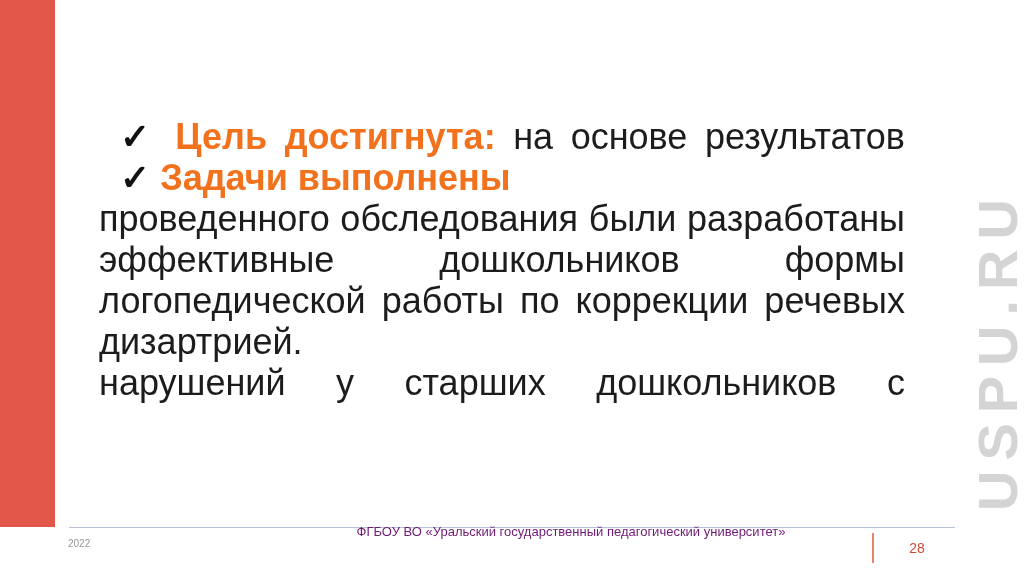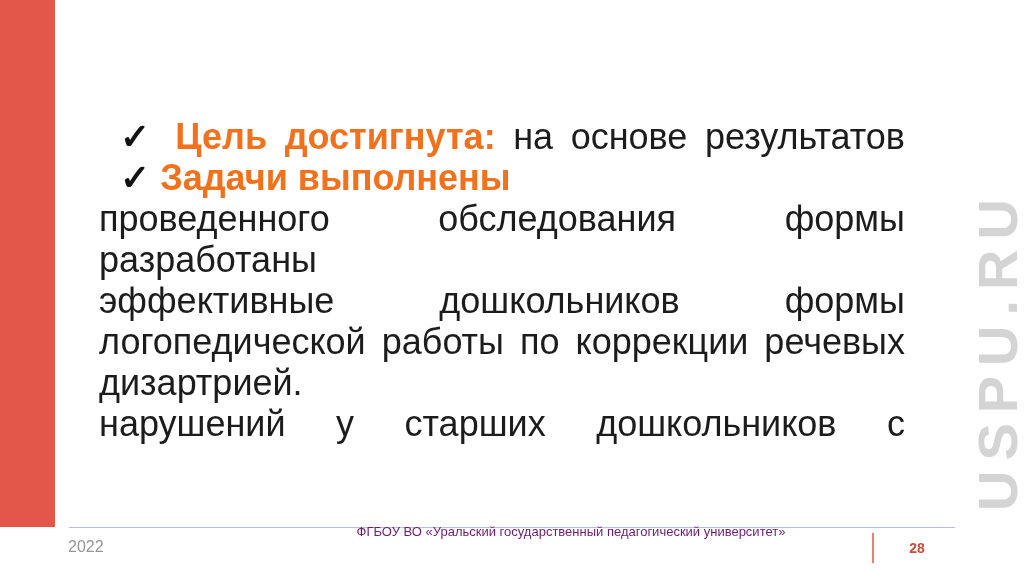--- a/index.html
+++ b/index.html
@@ -73,21 +73,21 @@
     left: 69px;
     top: 527px;
     width: 886px;
     height: 1px;
     background: #B7C0D6;
   }
   .footer-year {
     position: absolute;
     left: 68px;
     top: 538px;
-    font-size: 16px;
+    font-size: 10px;
     color: #969696;
     text-align: right;
   }
   .footer-institution {
     position: absolute;
     left: 571px;
     top: 524px;
     transform: translateX(-50%);
     font-size: 13px;
     color: #701a75;
@@ -100,40 +100,40 @@
     width: 2px;
     height: 30px;
     background: #E8836F;
   }
   .page-number {
     position: absolute;
     left: 917px;
     top: 540px;
     transform: translateX(-50%);
     font-size: 14px;
-    font-weight: 700;
+    font-weight: 400;
     color: #CE4B38;
   }
 </style>
 </head>
 <body>
 
 <div class="slide">
 
   <div class="accent-bar"></div>
 
   <div class="watermark">USPU.RU</div>
 
   <div class="content">
 
     <div class="line indent just"><span class="check">✓</span> <span class="hl">Цель достигнута:</span> <span>на основе результатов</span></div>
 
     <div class="line indent"><span class="check">✓</span> <span class="hl">Задачи выполнены</span></div>
 
-    <div class="line just">проведенного обследования формы разработаны</div>
+    <div class="line just">проведенного обследования были разработаны</div>
     <div class="line just">эффективные дошкольников формы</div>
     <div class="line just">логопедической работы по коррекции речевых</div>
     <div class="line">дизартрией.</div>
     <div class="line just">нарушений у старших дошкольников с</div>
 
   </div>
 
   <div class="footer-line"></div>
 
   <span class="footer-year">2022</span>

